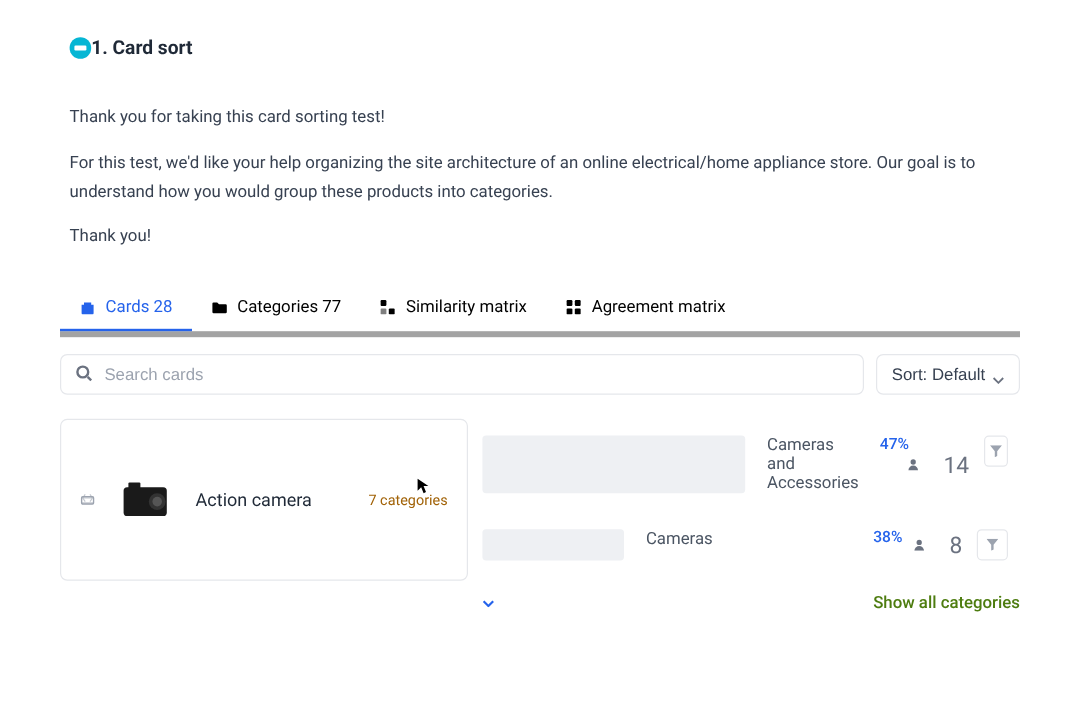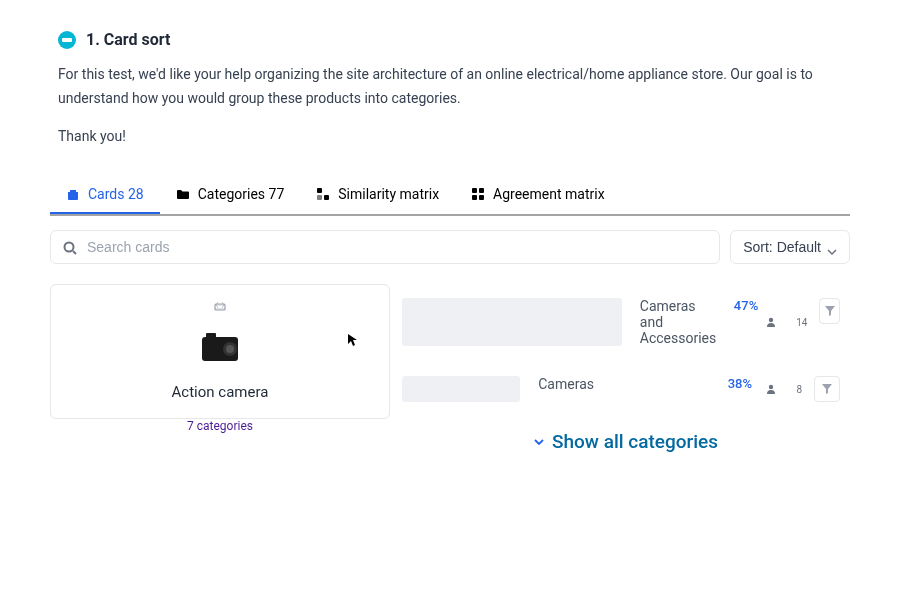--- a/index.html
+++ b/index.html
@@ -1,62 +1,63 @@
 <!DOCTYPE html>
 <html><head>
   <meta charset="utf-8">
   <style>
     * { box-sizing: border-box; margin: 0; padding: 0; }
     body { font-family: -apple-system, BlinkMacSystemFont, "Segoe UI", Roboto, sans-serif; background: #fff; color: #1f2937; font-size: 14px; }
     .container { max-width: 800px; margin: 0 auto; padding: 30px 0 0 0; }
-    .header-row { display: flex; align-items: center; gap: 10px; margin-bottom: 14px; margin-left: 8px; }
+    .header-row { display: flex; align-items: center; gap: 0; margin-bottom: 38px; margin-left: 8px; }
     .header-badge { width: 18px; height: 18px; border-radius: 50%; background: #06b6d4; display: flex; align-items: center; justify-content: center; }
     .header-badge-inner { width: 10px; height: 4px; background: #fff; border-radius: 1px; }
     .page-title { font-size: 16px; font-weight: 700; color: #1f2937; }
     .intro { margin-left: 8px; margin-bottom: 28px; line-height: 1.7; color: #374151; }
     .intro p { margin-bottom: 14px; }
-    .tabs { display: flex; border-bottom: 2px solid #a3a3a3; margin-bottom: 14px; }
+    .tabs { display: flex; border-bottom: 5px solid #a3a3a3; margin-bottom: 14px; }
     .tab { display: flex; align-items: center; gap: 8px; padding: 10px 16px; cursor: pointer; color: #000000; font-size: 14px; border-bottom: 2px solid transparent; }
     .tab.active { color: #2563eb; border-bottom-color: #2563eb; }
     .tab-icon { width: 14px; height: 14px; display: inline-flex; align-items: center; justify-content: center; }
     .toolbar { display: flex; gap: 10px; margin-bottom: 20px; align-items: center; }
-    .search-wrap { flex: 1; display: flex; align-items: flex-end; border: 1px solid #e5e7eb; border-radius: 6px; padding: 8px 12px; gap: 10px; }
+    .search-wrap { flex: 1; display: flex; align-items: flex-start; border: 1px solid #e5e7eb; border-radius: 6px; padding: 8px 12px; gap: 10px; }
     .search-input { border: none; outline: none; flex: 1; font-size: 14px; color: #374151; }
     .search-input::placeholder { color: #9ca3af; }
     .sort-btn { display: flex; align-items: flex-end; gap: 6px; border: 1px solid #e5e7eb; border-radius: 6px; padding: 8px 12px; cursor: pointer; background: #fff; color: #374151; font-size: 14px; }
     .card-row { display: flex; gap: 12px; margin-bottom: 12px; align-items: stretch; }
-    .card-left { width: 340px; flex-shrink: 0; border: 1px solid #e5e7eb; border-radius: 6px; padding: 16px; display: flex; align-items: center; gap: 18px; position: relative; flex-direction: column; }
+    .card-left { width: 340px; flex-shrink: 0; border: 1px solid #e5e7eb; border-radius: 6px; padding: 16px; display: flex; align-items: center; gap: 18px; position: relative; }
     .card-handle { color: #9ca3af; }
     .thumb { width: 48px; height: 48px; border-radius: 4px; display: flex; align-items: center; justify-content: center; }
     .card-name { flex: 1; font-size: 15px; color: #1f2937; }
-    .card-count { font-size: 12px; color: #4c1d95; }
+    .card-count { font-size: 12px; color: #a16207; }
     .cat-col { flex: 1; display: flex; flex-direction: column; gap: 2px; }
     .cat-row { display: flex; gap: 8px; position: relative; padding: 14px 10px 14px 0; }
     .cat-bar { position: absolute; left: 0; top: 0; bottom: 0; background: #eef0f3; border-radius: 3px; z-index: 0; }
     .cat-row > * { position: relative; z-index: 1; }
     .cat-name { flex: 1; color: #4b5563; padding-left: 10px; font-size: 14px; }
     .cat-pct { color: #2563eb; font-weight: 500; font-size: 13px; width: 44px; text-align: right; }
-    .cat-users { display: flex; align-items: center; gap: 20px; color: #6b7280; font-size: 10px; width: 42px; justify-content: flex-end; }
+    .cat-users { display: flex; align-items: center; gap: 20px; color: #6b7280; font-size: 19px; width: 42px; justify-content: flex-end; }
     .cat-filter { width: 26px; height: 26px; border: 1px solid #e5e7eb; border-radius: 4px; display: flex; align-items: center; justify-content: center; cursor: pointer; background: #fff; color: #9ca3af; margin-left: 4px; }
-    .show-all { display: flex; align-items: center; justify-content: center; gap: 8px; color: #0369a1; cursor: pointer; padding: 12px 0 4px 0; font-size: 19px; font-weight: 500; }
+    .show-all { display: flex; align-items: center; justify-content: space-between; gap: 8px; color: #4d7c0f; cursor: pointer; padding: 12px 0 4px 0; font-size: 14px; font-weight: 500; }
     .cursor-ptr { position: absolute; width: 12px; height: 12px; pointer-events: none; }
     svg { display: block; }
   </style>
 </head>
 <body>
 
 <div class="container">
   <div class="header-row">
     <span class="header-badge">
         <span class="header-badge-inner"></span>
       </span>
     <h1 class="page-title">1. Card sort</h1>
   </div>
 
   <div class="intro">
+    <p>Thank you for taking this card sorting test!</p>
     <p>For this test, we'd like your help organizing the site architecture of an online electrical/home appliance store. Our goal is to understand how you would group these products into categories.</p>
     <p>Thank you!</p>
   </div>
 
   <div class="tabs">
     <div class="tab active">
       <span class="tab-icon">
         <svg width="14" height="12" viewBox="0 0 14 12">
             <path d="M2 4 h10 v7 a1 1 0 0 1 -1 1 h-8 a1 1 0 0 1 -1 -1 z M4 2 h6 v2 h-6 z" fill="currentColor"></path>
           </svg>

